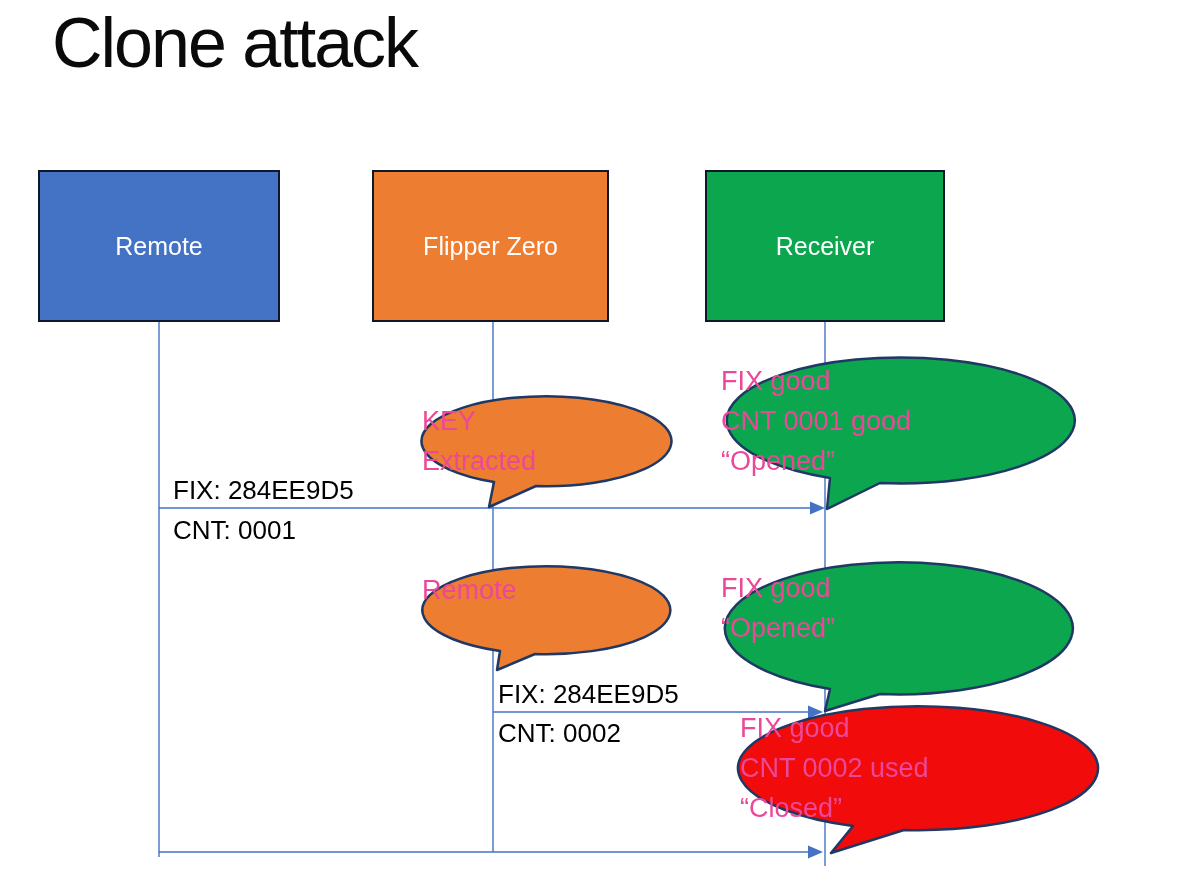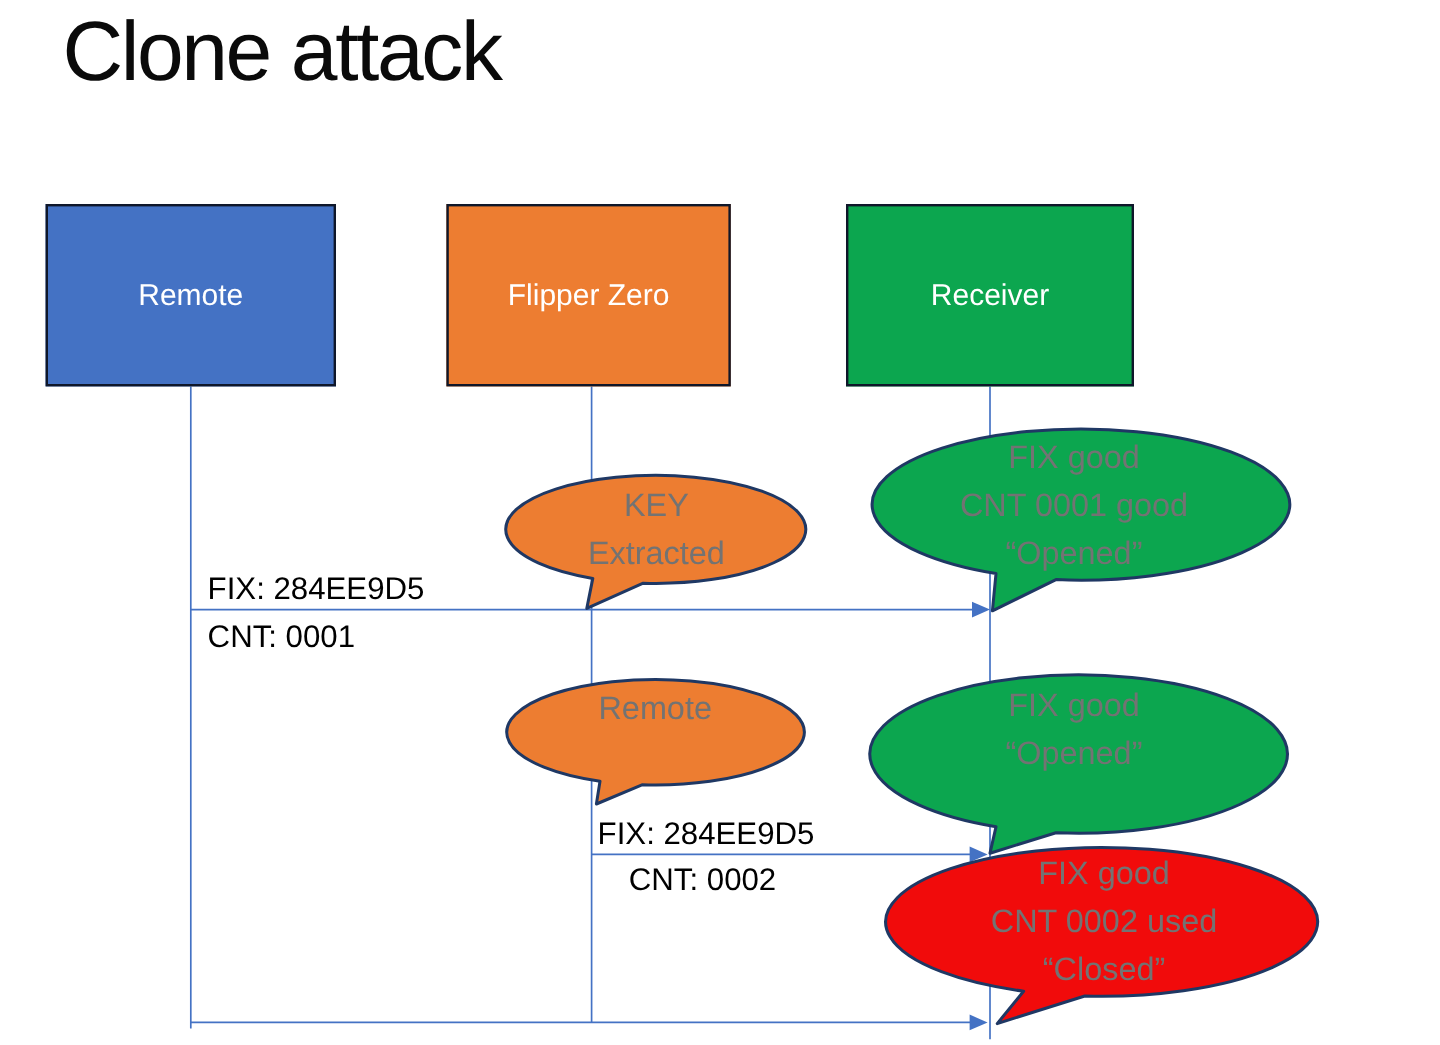--- a/index.html
+++ b/index.html
@@ -14,21 +14,21 @@
   svg.layer{position:absolute;left:0;top:0;width:1200px;height:871px;}
   .actor{
     position:absolute;top:170px;height:152px;border:2px solid #0f172a;
     box-sizing:border-box;display:flex;align-items:center;justify-content:center;
   }
   .actor-remote{left:38px;width:242px;background:#4472c4;}
   .actor-flipper{left:372px;width:237px;background:#ed7d31;}
   .actor-receiver{left:705px;width:240px;background:#0ca64f;}
   .actor-label{color:#ffffff;font-size:25px;}
   .btext{
-    position:absolute;text-align:center;color:#737373;font-size:27px;line-height:40px;
+    position:absolute;text-align:left;color:#ec4899;font-size:27px;line-height:40px;
   }
   .mlabel{
     position:absolute;color:#000000;font-size:26px;line-height:30px;white-space:nowrap;
   }
   [data-interactable="false"]{cursor:default;}
 </style>
 </head>
 <body>
 
 <div class="stage" data-interactable="false">
@@ -89,15 +89,15 @@
 
   <div class="btext" style="left:740px;top:708px;width:360px;" data-interactable="false">
     <div data-interactable="false">FIX good</div>
     <div data-interactable="false">CNT 0002 used</div>
     <div data-interactable="false">“Closed”</div>
   </div>
 
   <div class="mlabel" style="left:173px;top:475px;" data-interactable="false">FIX: 284EE9D5</div>
   <div class="mlabel" style="left:173px;top:515px;" data-interactable="false">CNT: 0001</div>
   <div class="mlabel" style="left:498px;top:679px;" data-interactable="false">FIX: 284EE9D5</div>
-  <div class="mlabel" style="left:524px;top:718px;text-align:right;" data-interactable="false">CNT: 0002</div>
+  <div class="mlabel" style="left:498px;top:718px;text-align:right;" data-interactable="false">CNT: 0002</div>
 
 </div>
 
 </body></html>

